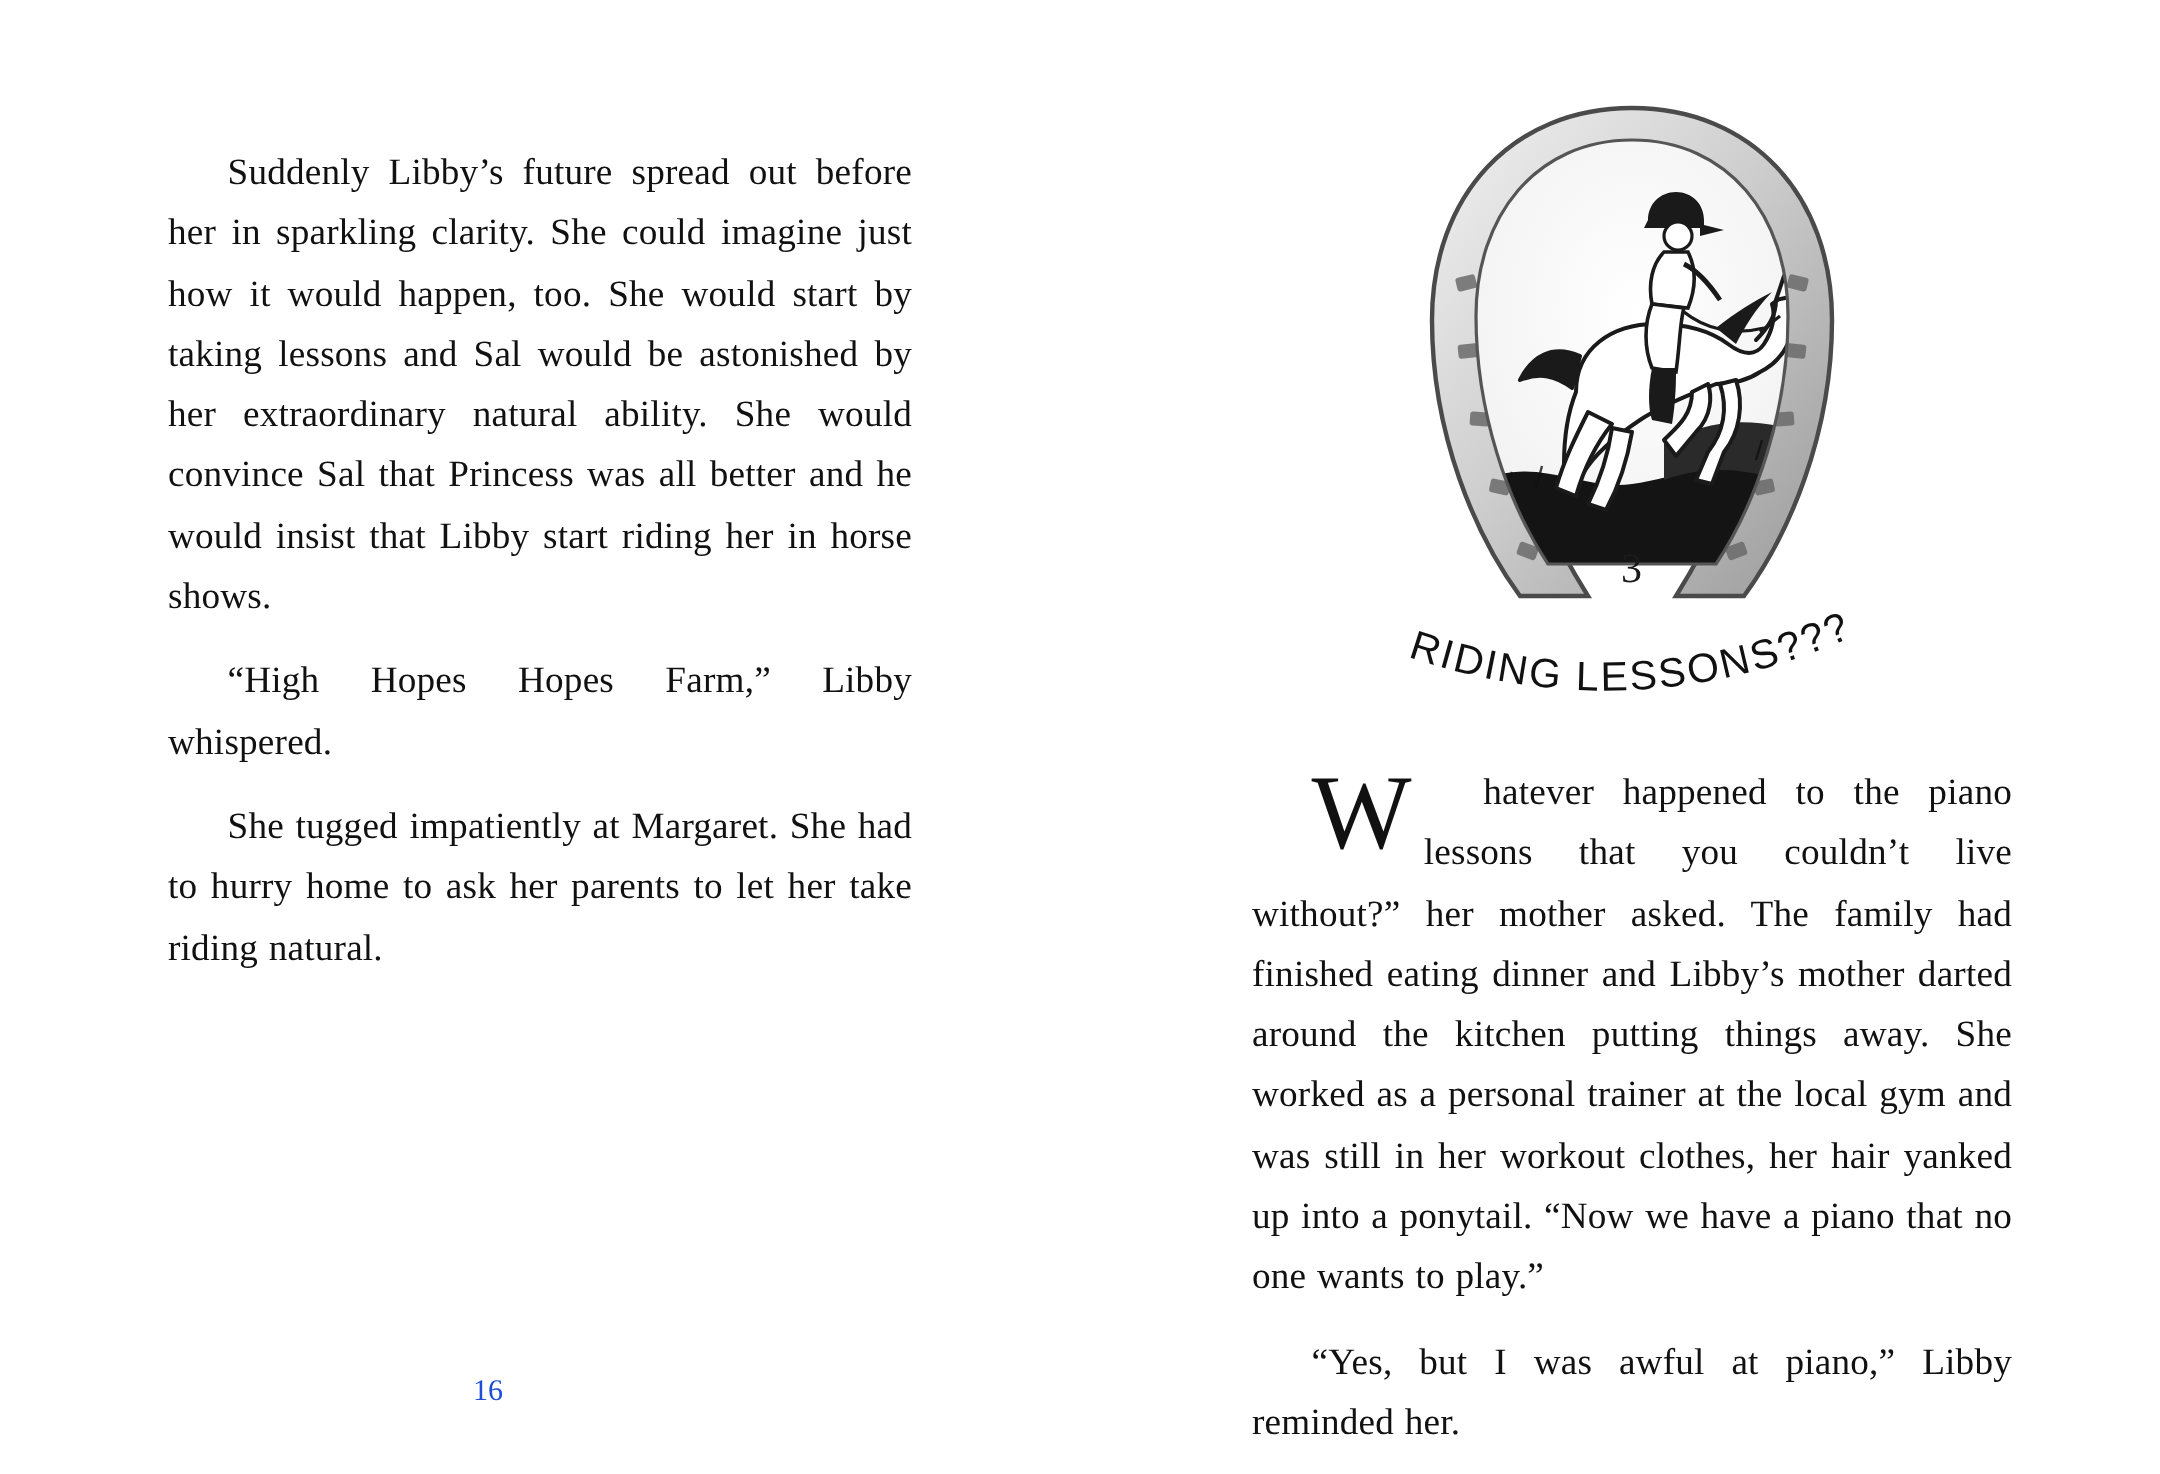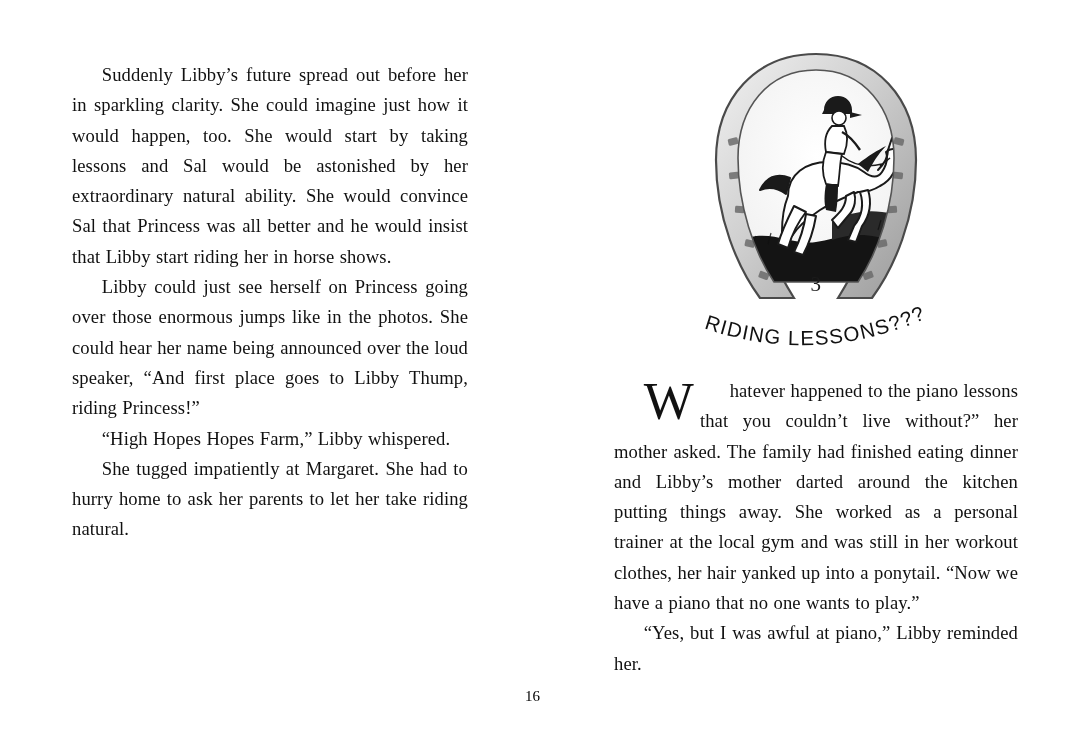--- a/index.html
+++ b/index.html
@@ -28,39 +28,39 @@
     width: 540px;
     padding: 60px 72px 0 72px;
   }
   .page-right {
     width: 540px;
     padding: 40px 62px 0 74px;
   }
 
   
   .body-text p {
-    margin: 0;
+    margin: 12px;
     text-align: justify;
     text-indent: 1.6em;
     font-size: 18.6px;
     line-height: 1.63;
     letter-spacing: 0.1px;
     word-spacing: 0.6px;
     hyphens: none;
   }
 
   
   .folio {
     position: absolute;
     left: 0;
     right: 0;
     bottom: 32px;
-    text-align: right;
+    text-align: center;
     font-size: 15px;
-    color: #000000;
+    color: #1d4ed8;
   }
   .folio .num {
     display: inline-block;
     margin-left: -52px;
   }
 
   
   .chapter-art {
     position: relative;
     width: 340px;
@@ -125,21 +125,20 @@
   }
 </style>
 </head>
 <body>
 
 <div class="spread">
 
   <div class="page page-left">
     <div class="body-text">
       <p>Suddenly Libby’s future spread out before her in sparkling clarity. She could imagine just how it would happen, too. She would start by taking lessons and Sal would be astonished by her extraordinary natural ability. She would convince Sal that Princess was all better and he would insist that Libby start riding her in horse shows.</p>
-      <p>Libby could just see herself on Princess going over those enormous jumps like in the photos. She could hear her name being announced over the loud speaker, “And first place goes to Libby Thump, riding Princess!”</p>
       <p>“High Hopes Hopes Farm,” Libby whispered.</p>
       <p>She tugged impatiently at Margaret. She had to hurry home to ask her parents to let her take riding natural.</p>
     </div>
     <div class="folio">
       <span class="num">16</span>
     </div>
   </div>
 
   <div class="page page-right">
 

